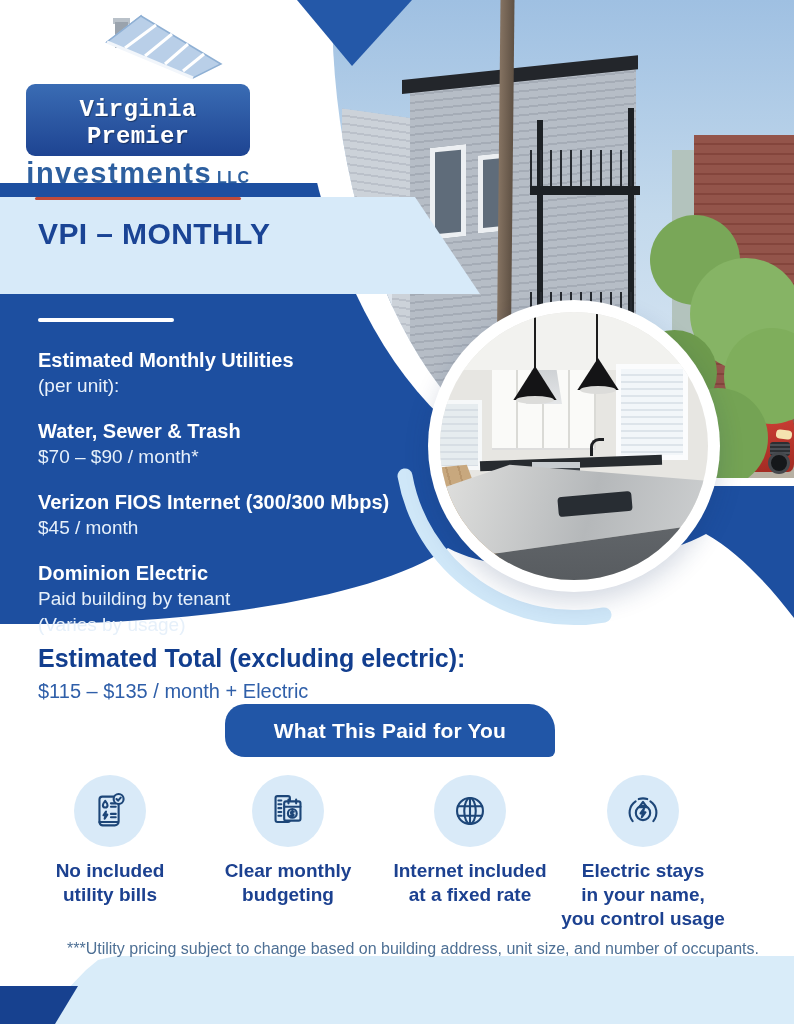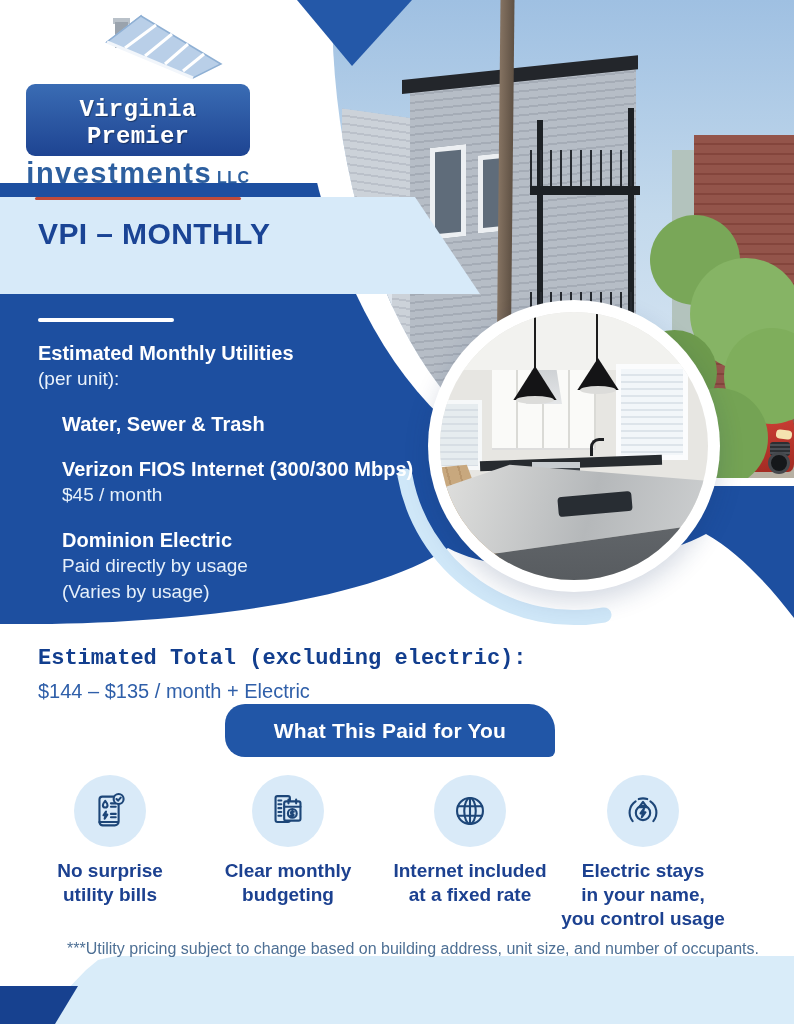--- a/index.html
+++ b/index.html
@@ -81,32 +81,32 @@
   .k-island-front{inset:0;clip-path:polygon(0 93%,100% 79%,100% 100%,0 100%);
         background:linear-gradient(180deg,#83888d,#585c60);}
   .k-cooktop{left:118px;top:182px;width:74px;height:20px;background:#282d33;border-radius:4px;transform:rotate(-5deg);}
   .k-floor{inset:0;clip-path:polygon(0 58%,10% 57%,26% 100%,0 100%);
         background:repeating-linear-gradient(75deg,#c8a87e 0 10px,#b9976d 10px 12px);}
   .k-pline{width:2px;background:#1c1c1c;top:0;}
   .k-cone{background:#141416;clip-path:polygon(50% 0,97% 100%,3% 100%);}
   .k-cone-glow{background:#dcdcda;border-radius:50%;}
 
   
-  .ublock{position:absolute;left:38px;top:340px;z-index:6;color:#fff;width:400px;}
+  .ublock{position:absolute;left:38px;top:347px;z-index:6;color:#fff;width:400px;}
   .ublock p{margin:0;}
   .u-head{font-size:20px;font-weight:bold;line-height:26px;}
   .u-sub{font-size:19px;line-height:26px;color:#eaf2fb;}
-  .u-item{margin-top:19px;margin-left:24px;}
+  .u-item{margin-top:19px;}
   .u-name{font-size:20px;font-weight:bold;line-height:26px;}
   .u-price,.u-note{font-size:19px;line-height:26px;color:#e6f0fa;}
 
   
   .total{position:absolute;left:38px;top:645px;z-index:6;}
   .total p{margin:0;}
-  .t-label{font-size:22px;font-weight:bold;color:#123e8e;line-height:27px;font-family:Liberation Mono, monospace;}
+  .t-label{font-size:25px;font-weight:bold;color:#123e8e;line-height:27px;}
   .t-value{font-size:20px;color:#2f5fa9;line-height:26px;margin-top:6px !important;}
 
   
   .cta{position:absolute;left:225px;top:704px;width:330px;height:53px;z-index:6;background:#2156a7;
        border-radius:20px 26px 6px 20px;display:flex;align-items:center;justify-content:center;
        color:#fff;font-size:21px;font-weight:bold;letter-spacing:.2px;cursor:pointer;}
 
   
   .bcol{position:absolute;top:775px;z-index:6;display:flex;flex-direction:column;align-items:center;}
   .bicon{width:72px;height:72px;border-radius:50%;background:#d9eaf8;display:flex;align-items:center;justify-content:center;}
@@ -210,54 +210,55 @@
       <div class="k-cone" style="left:136px;top:46px;width:44px;height:32px;"></div>
       <div class="k-cone-glow" style="left:140px;top:74px;width:36px;height:8px;"></div>
     </div>
   </div>
 
   <div class="ublock">
     <p class="u-head">Estimated Monthly Utilities</p>
     <p class="u-sub">(per unit):</p>
     <div class="u-item">
       <p class="u-name">Water, Sewer &amp; Trash</p>
+      <p class="u-price">$70 – $90 / month*</p>
     </div>
     <div class="u-item">
       <p class="u-name">Verizon FIOS Internet (300/300 Mbps)</p>
       <p class="u-price">$45 / month</p>
     </div>
     <div class="u-item">
       <p class="u-name">Dominion Electric</p>
-      <p class="u-price">Paid directly by usage</p>
+      <p class="u-price">Paid building by tenant</p>
       <p class="u-note">(Varies by usage)</p>
     </div>
   </div>
 
   <div class="total">
     <p class="t-label"><span>Estimated Total</span><span> (excluding electric):</span></p>
-    <p class="t-value">$144 – $135 / month + Electric</p>
+    <p class="t-value">$115 – $135 / month + Electric</p>
   </div>
 
   <div class="cta">
     <span>What This Paid for You</span>
   </div>
 
   <div class="bcol" style="left:25px;width:170px;">
     <div class="bicon">
       <svg width="46" height="46" viewBox="0 0 48 48" class="icon-stroke">
         <path d="M13,36 V12 a3,3 0 0 1 3,-3 h14 a3,3 0 0 1 3,3 v23 a4,4 0 0 1 -4,4 H16.5 A3.8,3.8 0 0 1 13,36 z"></path>
         <path d="M13,35.5 h19"></path>
         <path d="M19,13.5 c1.6,2 2.4,3.1 2.4,4.4 a2.4,2.4 0 1 1 -4.8,0 c0,-1.3 .8,-2.4 2.4,-4.4 z"></path>
         <path d="M19.8,24.5 l-2.6,4 h2.2 l-1,3.5 2.8,-4.2 h-2.2 z"></path>
         <path d="M25,16 h5 M25,19.5 h5 M25,27 h5 M25,30.5 h5"></path>
         <circle cx="33" cy="11.5" r="5.2" fill="#d9eaf8"></circle>
         <path d="M30.8,11.5 l1.6,1.7 2.8,-3.2"></path>
       </svg>
     </div>
-    <p class="blabel">No surprise
+    <p class="blabel">No included
 utility bills</p>
   </div>
 
   <div class="bcol" style="left:372px;width:196px;">
     <div class="bicon">
       <svg width="46" height="46" viewBox="0 0 48 48" class="icon-stroke">
         <circle cx="24" cy="24" r="13.5"></circle>
         <ellipse cx="24" cy="24" rx="6" ry="13.5"></ellipse>
         <path d="M11.5,19 h25 M11.5,29 h25 M24,10.5 v27"></path>
       </svg>

